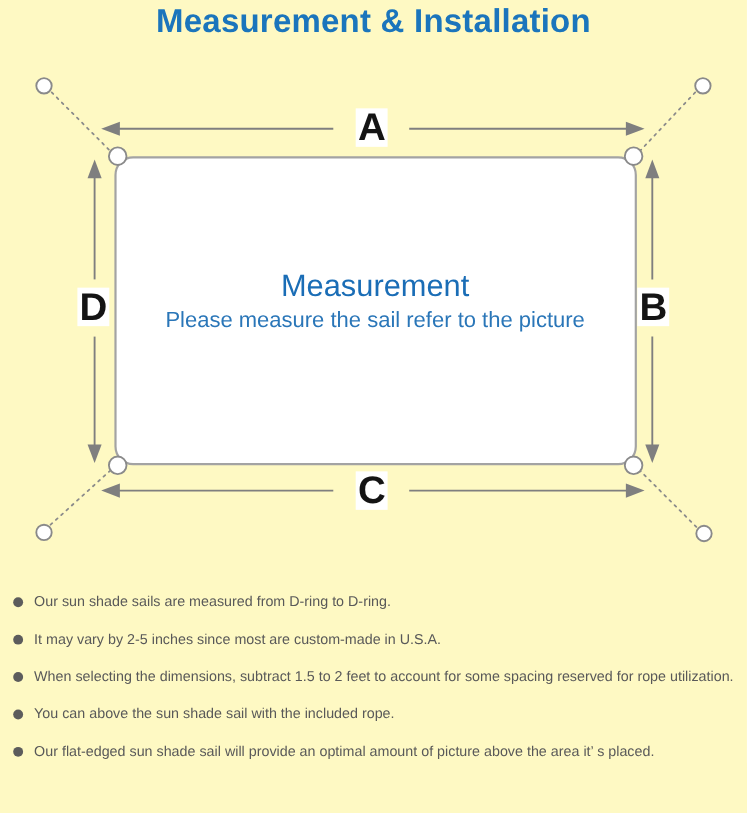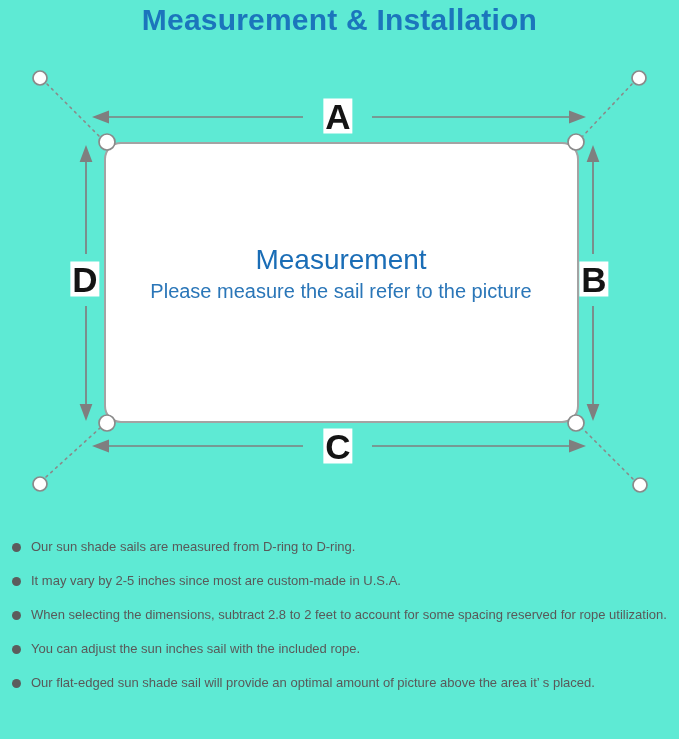--- a/index.html
+++ b/index.html
@@ -1,19 +1,19 @@
 <!DOCTYPE html>
 <html><head>
 <meta charset="utf-8">
 <style>
   html,body{margin:0;padding:0;background:#fff;}
   .page{
     position:relative;
     width:679px;height:739px;
-    background:#5eead4;
+    background:#fef9c3;
     overflow:hidden;
     font-family:"Liberation Sans", sans-serif;
   }
   .page-title{
     position:absolute;
     top:0;left:0;right:0;
     text-align:center;
     font-size:30px;
     font-weight:bold;
     color:#1b75bc;
@@ -156,25 +156,25 @@
     <li>
       <span class="dot"></span>
       <span class="note-text">Our sun shade sails are measured from D-ring to D-ring.</span>
     </li>
     <li>
       <span class="dot"></span>
       <span class="note-text">It may vary by 2-5 inches since most are custom-made in U.S.A.</span>
     </li>
     <li>
       <span class="dot"></span>
-      <span class="note-text">When selecting the dimensions, subtract 2.8 to 2 feet to account for some spacing reserved for rope utilization.</span>
+      <span class="note-text">When selecting the dimensions, subtract 1.5 to 2 feet to account for some spacing reserved for rope utilization.</span>
     </li>
     <li>
       <span class="dot"></span>
-      <span class="note-text">You can adjust the sun inches sail with the included rope.</span>
+      <span class="note-text">You can above the sun shade sail with the included rope.</span>
     </li>
     <li>
       <span class="dot"></span>
       <span class="note-text">Our flat-edged sun shade sail will provide an optimal amount of picture above the area it’ s placed.</span>
     </li>
   </ul>
 
 </div>
 
 </body></html>

